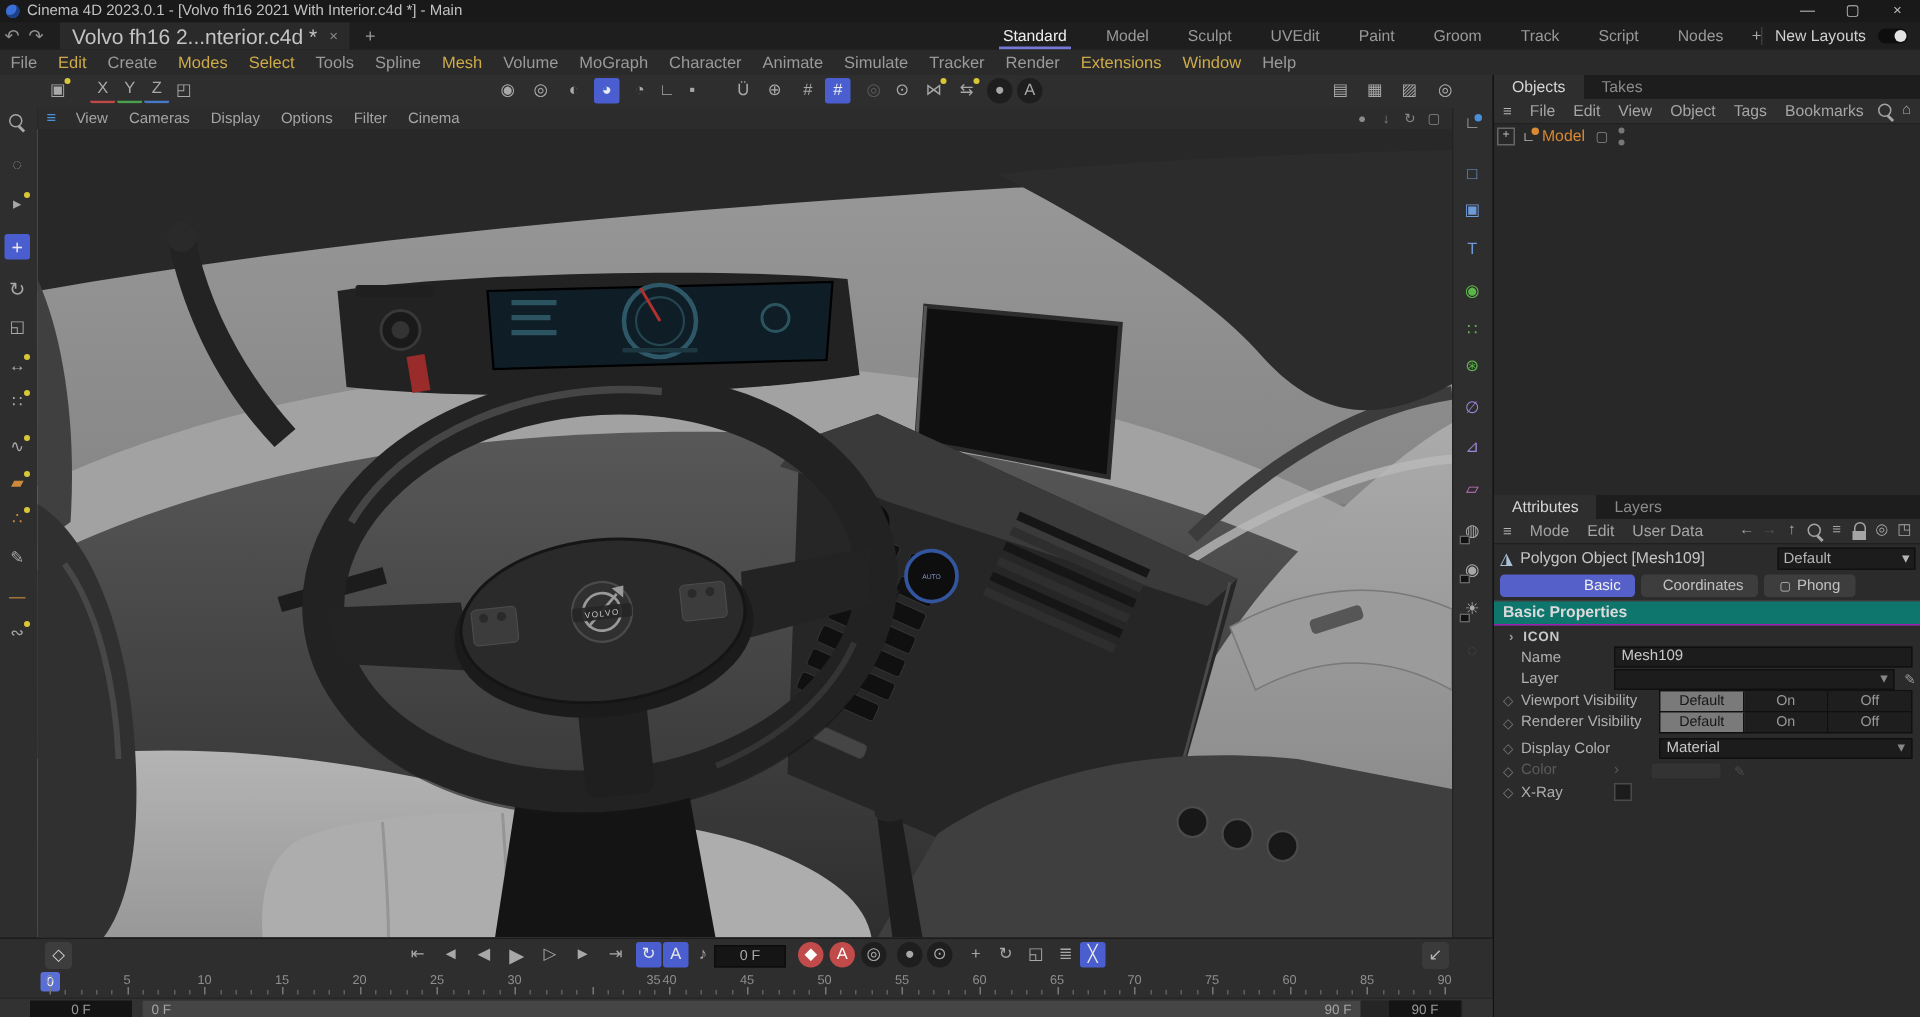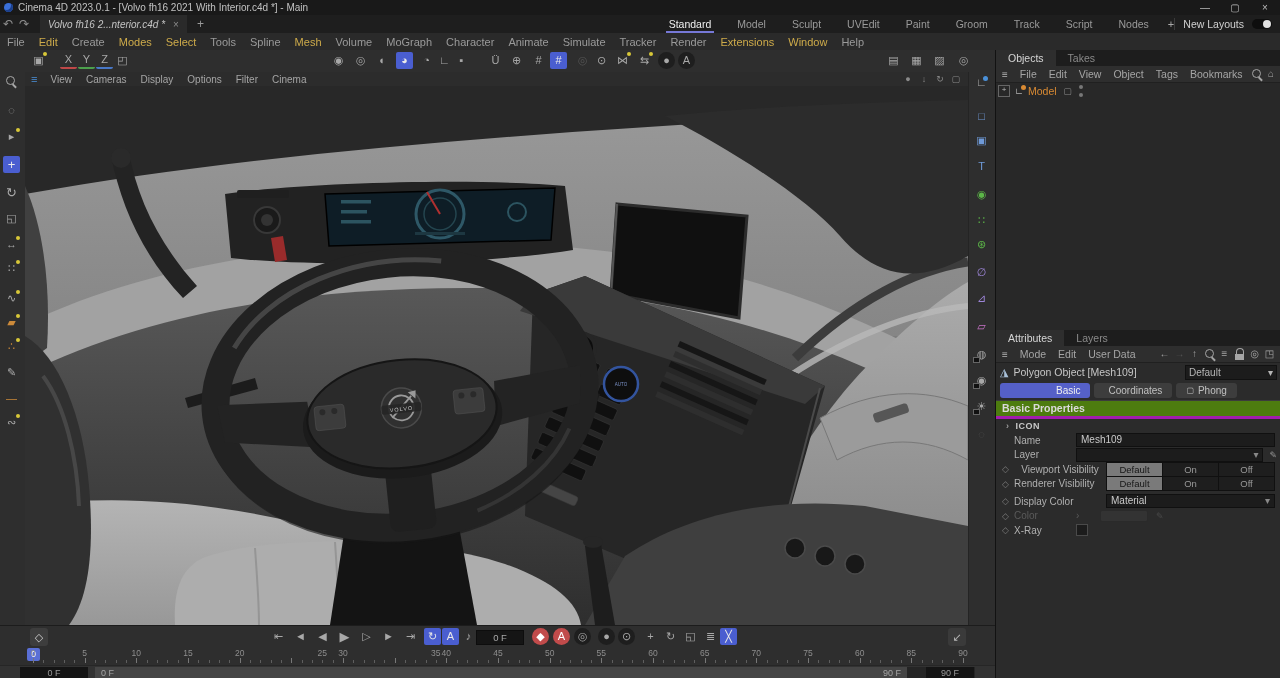--- a/index.html
+++ b/index.html
@@ -10,21 +10,21 @@
   
   #titlebar{left:0;top:0;width:1280px;height:15px;background:#191919;display:flex;align-items:center;}
   #titlebar .logo{width:9px;height:9px;border-radius:50%;background:#3a6fd8;margin:0 5px 0 4px;
                   box-shadow:inset -2px -2px 0 #1c3f8a;}
   #titlebar .title{font-size:10px;color:#c2c2c2;}
   #win-controls{margin-left:auto;display:flex;}
   #win-controls span{width:30px;text-align:center;font-size:10px;color:#bbb;line-height:15px;}
   #tabrow{left:0;top:15px;width:1280px;height:18px;background:#1e1e1e;display:flex;align-items:center;border-bottom:1px solid #141414;}
   #tabrow .hist{color:#909090;font-size:12px;width:16px;text-align:center;}
   #doc-tab{display:flex;align-items:center;background:#2a2a2a;height:18px;padding:0 8px;margin-left:8px;gap:8px;}
-  #doc-tab .lbl{font-size:10px;color:#c4c4c4;font-style:italic;}
+  #doc-tab .lbl{font-size:14px;color:#c4c4c4;}
   #doc-tab .x{color:#8a8a8a;font-size:10px;}
   #tab-plus{color:#9a9a9a;margin-left:10px;font-size:12px;}
   #layout-tabs{margin-left:auto;display:flex;align-items:center;gap:0;margin-right:6px;}
   #layout-tabs .ltab{padding:2px 13px;font-size:10.5px;color:#9a9a9a;position:relative;}
   #layout-tabs .ltab.active{color:#efefef;}
   #layout-tabs .ltab.active::after{content:"";position:absolute;left:10px;right:10px;bottom:-1px;height:2px;background:#7678d6;}
   .switch{width:20px;height:10px;border-radius:5px;background:#0e0e0e;position:relative;display:inline-block;}
   .switch::after{content:"";position:absolute;width:8px;height:8px;border-radius:50%;background:#e2e2e2;right:1px;top:1px;}
   #menubar{left:0;top:33px;width:1280px;height:17px;background:#2a2a2a;display:flex;align-items:center;
            border-bottom:1px solid #1c1c1c;}
@@ -89,21 +89,21 @@
   .vdots::before{top:0;} .vdots::after{bottom:0;}
   #attributes-panel{height:348px;}
   #attr-objrow{display:flex;align-items:center;height:18px;padding:0 4px;gap:5px;}
   #attr-objrow .oicon{color:#a8c0d8;font-size:11px;}
   #attr-objrow .olabel{color:#c6c6c6;font-size:10.5px;}
   #preset{margin-left:auto;display:flex;align-items:center;background:#1c1c1c;border:1px solid #111;
           height:13px;padding:0 3px;width:84px;justify-content:space-between;color:#b5b5b5;font-size:10px;}
   #attr-tabs{display:flex;gap:4px;padding:2px 4px;height:15px;}
   .atab{background:#3d3d3d;border-radius:3px;padding:1px 10px;font-size:10px;color:#c0c0c0;display:flex;gap:4px;align-items:center;}
   .atab.active{background:#5560c8;color:#f0f0f0;}
-  #sec-header{background:#4d7c0f;border-top:1px solid #3c3c3c;border-bottom:3px solid #a21caf;
+  #sec-header{background:#0f766e;border-top:1px solid #3c3c3c;border-bottom:1px solid #a21caf;
               padding:1px 6px;font-size:10.5px;font-weight:bold;color:#dadada;height:13px;}
   #icon-row{padding:2px 0 2px 10px;color:#c8c8c8;font-size:9px;font-weight:bold;letter-spacing:.5px;}
   #icon-row .chev{margin-right:6px;color:#999;}
   .prow{display:flex;align-items:center;height:14.5px;padding-left:6px;font-size:10px;color:#b0b0b0;}
   .prow .anim{width:12px;color:#7a7a7a;font-size:9px;}
   .prow .plabel{width:62px;}
   .prow .plabel.wide{width:62px;}
   .prow .field{flex:1;margin-right:6px;background:#1c1c1c;border:1px solid #101010;height:12px;
                line-height:12px;padding:0 4px;color:#cacaca;font-size:10px;display:flex;}
   .prow .field .caret{margin-left:auto;color:#888;}
@@ -527,21 +527,21 @@
     <div class="prow">
       <span class="anim"></span>
       <span class="plabel">Layer</span>
       <span class="field">
           <span class="caret">▾</span>
         </span>
       <span class="pen">✎</span>
     </div>
     <div class="prow">
       <span class="anim">◇</span>
-      <span class="plabel wide" style="width:92px;text-align:center;">Viewport Visibility</span>
+      <span class="plabel wide" style="width:92px;">Viewport Visibility</span>
       <span class="segwrap" style="display:flex;">
 
       <span class="seg active">Default</span>
           <span class="seg">On</span>
           <span class="seg">Off</span>
         </span>
     </div>
     <div class="prow">
       <span class="anim">◇</span>
       <span class="plabel wide" style="width:92px;">Renderer Visibility</span>
@@ -629,21 +629,21 @@
       <div class="tick" style="left: 18.8889%;"></div>
       <div class="tick" style="left: 20%;"></div>
       <div class="tick" style="left: 21.1111%;"></div>
       <div class="tick major" style="left: 22.2222%;"></div>
       <div class="tick-label" style="left: 22.2222%;">20</div>
       <div class="tick" style="left: 23.3333%;"></div>
       <div class="tick" style="left: 24.4444%;"></div>
       <div class="tick" style="left: 25.5556%;"></div>
       <div class="tick" style="left: 26.6667%;"></div>
       <div class="tick major" style="left: 27.7778%;"></div>
-      <div class="tick-label" style="left: 27.7778%; margin-left: 31px;">25</div>
+      <div class="tick-label" style="left: 27.7778%;">25</div>
       <div class="tick" style="left: 28.8889%;"></div>
       <div class="tick" style="left: 30%;"></div>
       <div class="tick" style="left: 31.1111%;"></div>
       <div class="tick" style="left: 32.2222%;"></div>
       <div class="tick major" style="left: 33.3333%;"></div>
       <div class="tick-label" style="left: 33.3333%;">30</div>
       <div class="tick" style="left: 34.4444%;"></div>
       <div class="tick" style="left: 35.5556%;"></div>
       <div class="tick" style="left: 36.6667%;"></div>
       <div class="tick" style="left: 37.7778%;"></div>

